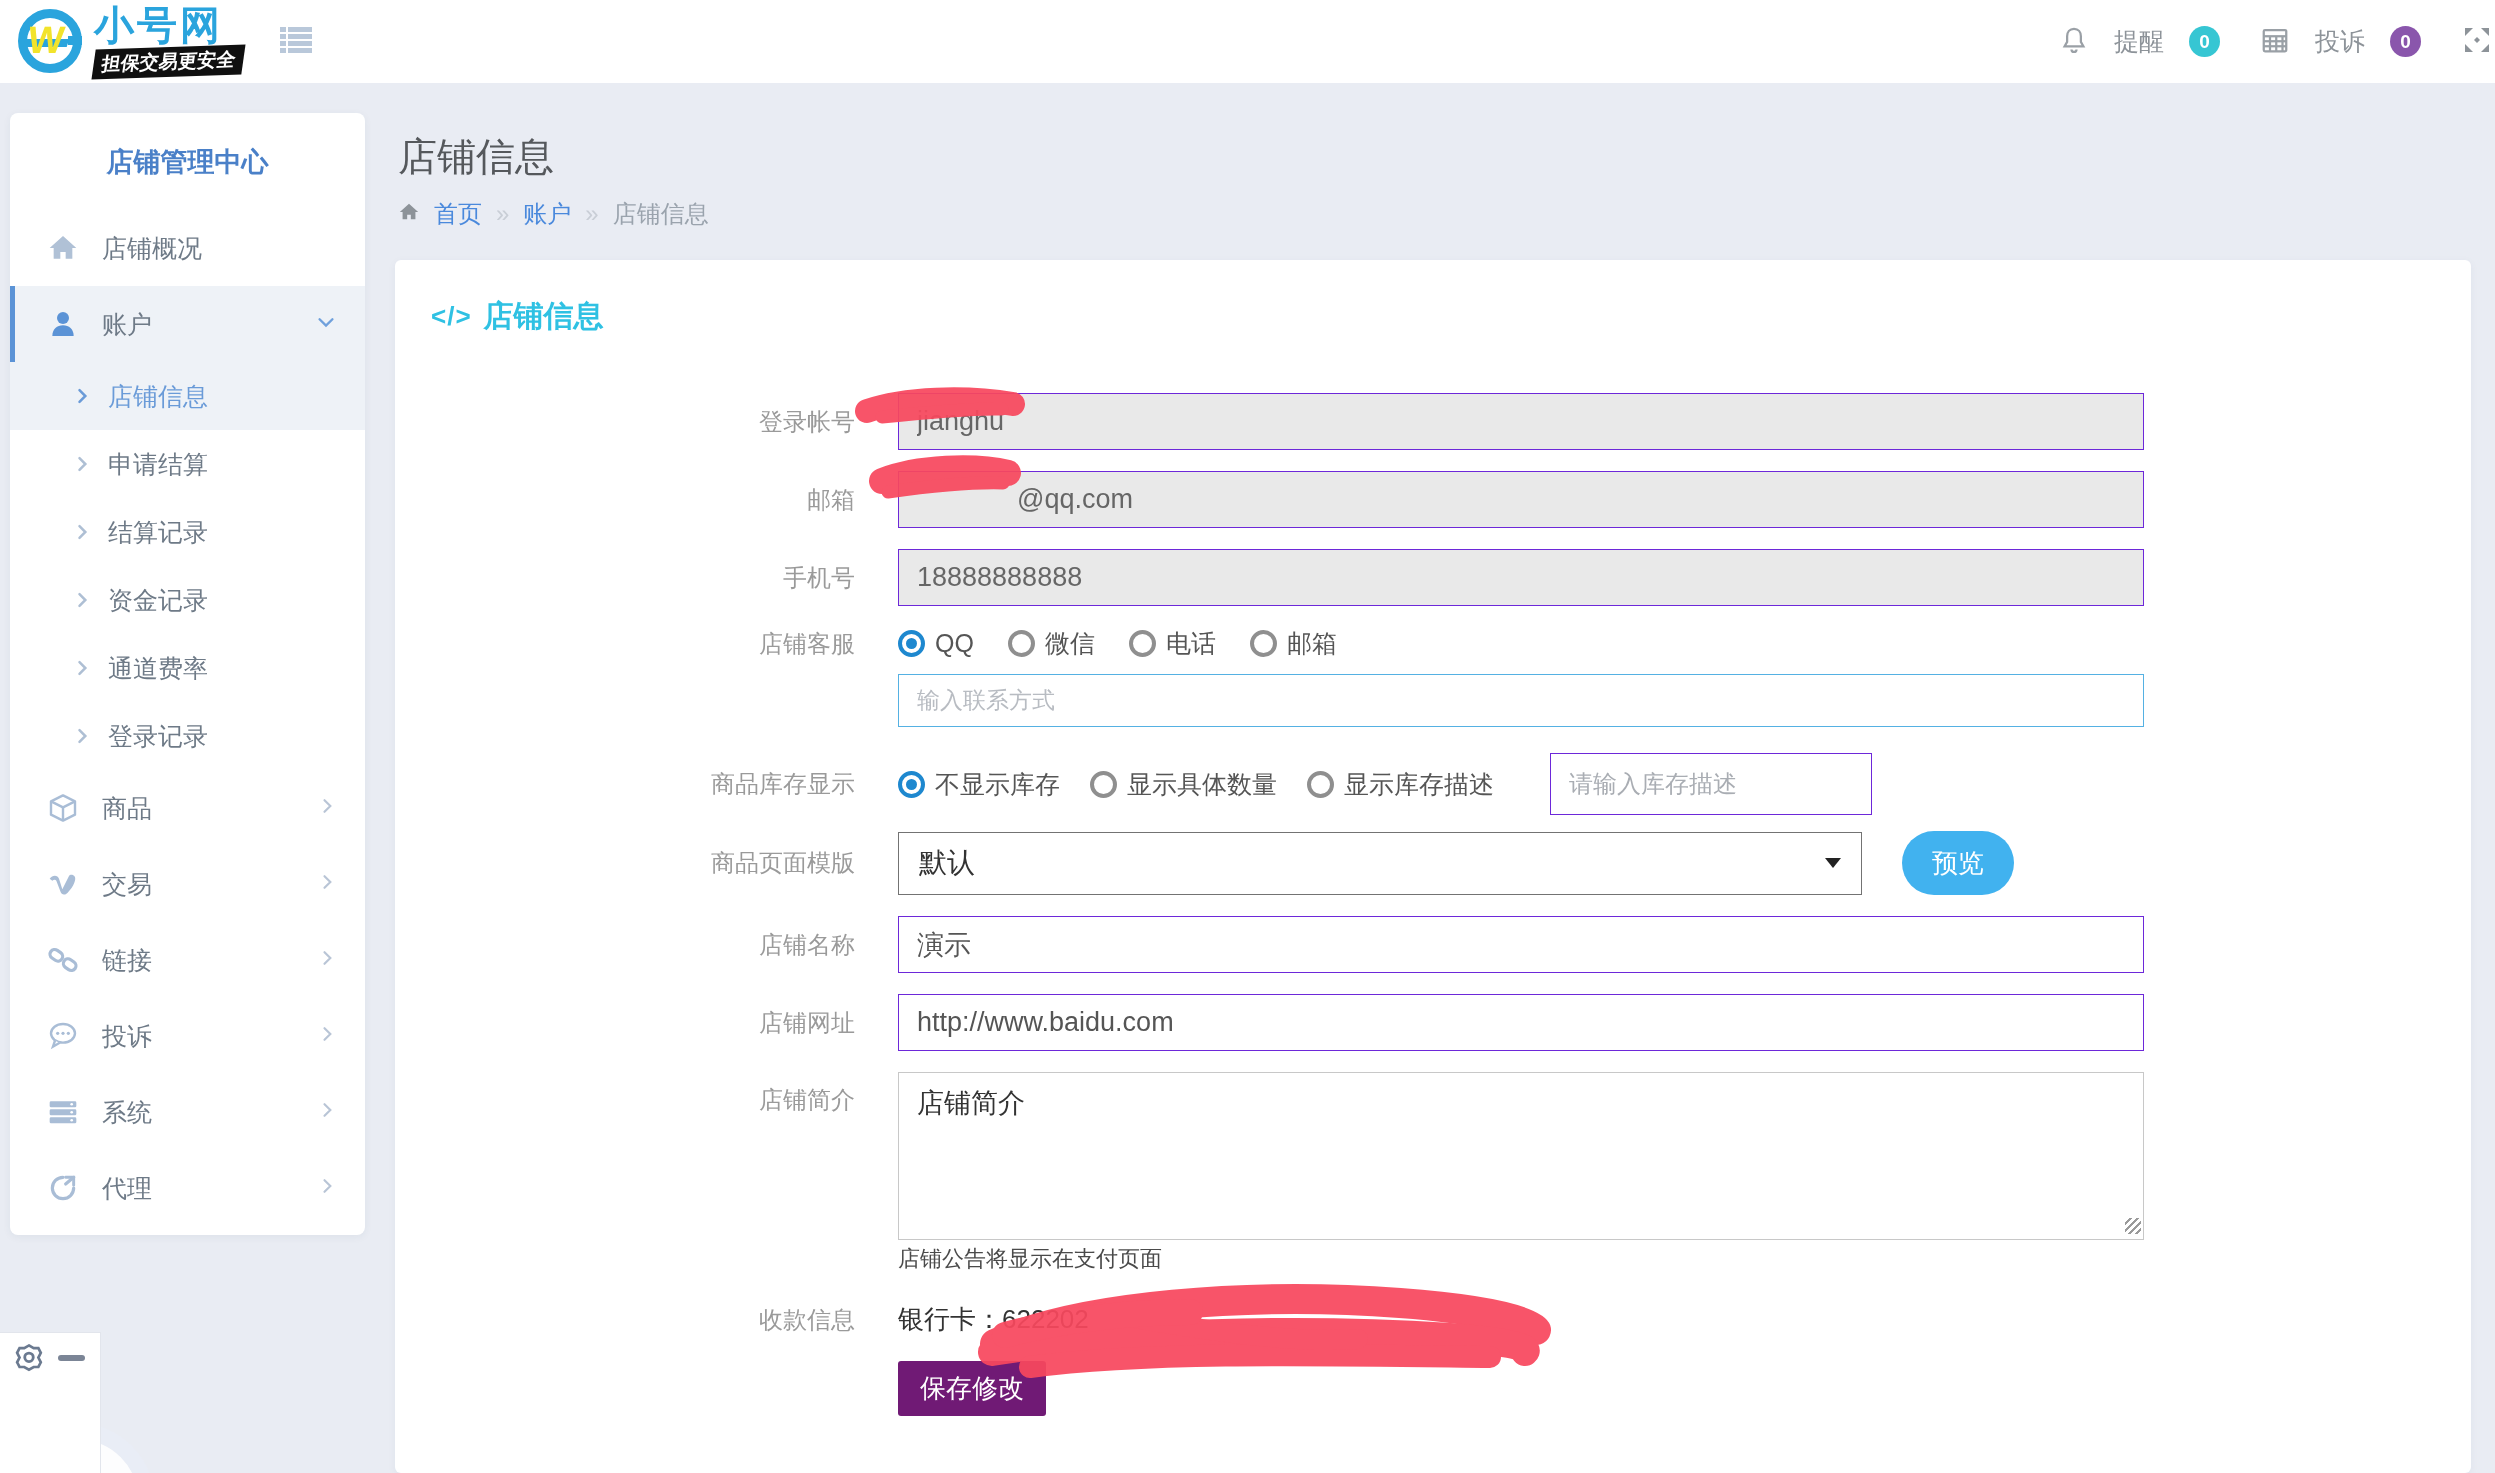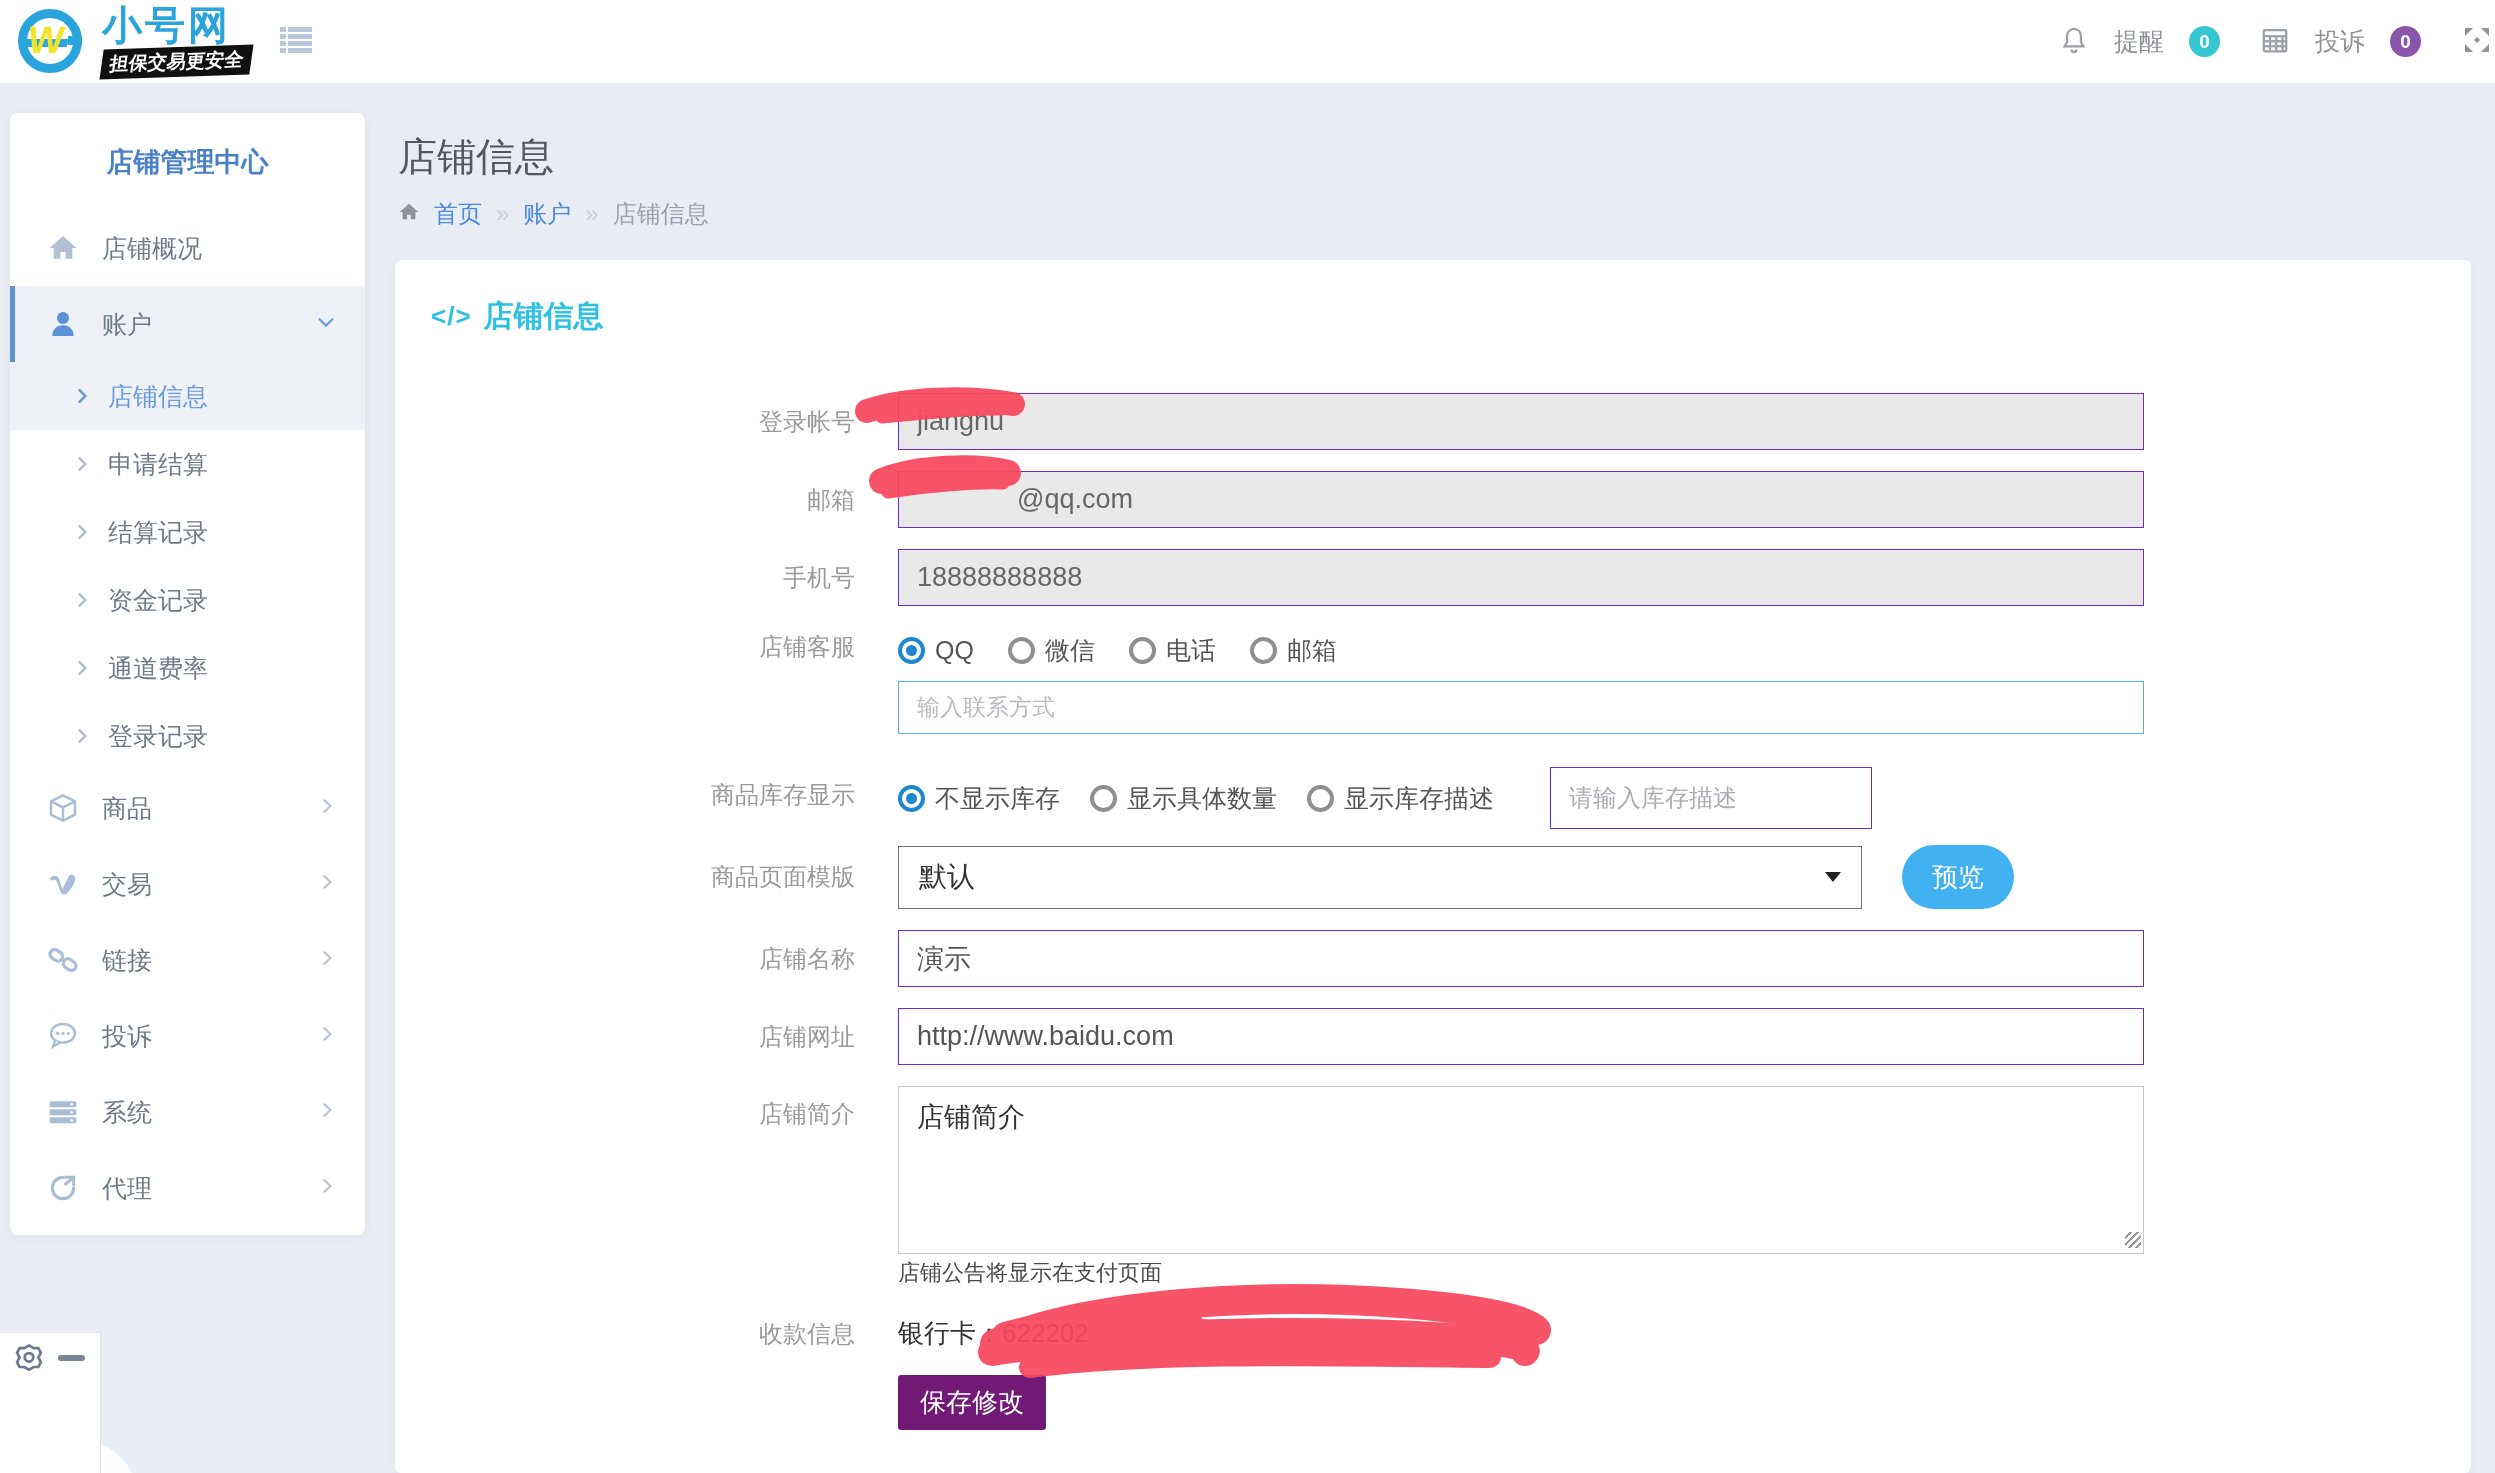--- a/index.html
+++ b/index.html
@@ -10,21 +10,21 @@
     -webkit-font-smoothing:antialiased;
   }
   
   .topbar{position:absolute;left:0;top:0;width:2495px;height:83px;background:#fff;z-index:5;}
   .logo-wrap{position:absolute;left:16px;top:4px;display:flex;align-items:center;}
   .logo-mark{position:relative;width:68px;height:68px;}
   .logo-ring{position:absolute;left:2px;top:2px;width:46px;height:46px;border:9px solid #2aa4dd;border-radius:50%;}
   .logo-ring::after{content:"";position:absolute;right:-9px;top:18px;width:14px;height:9px;background:#2aa4dd;}
   .logo-w{position:absolute;left:12px;top:12px;font-size:38px;font-weight:bold;color:#f2e32b;transform:skew(-8deg);}
   .logo-bar{position:absolute;left:8px;top:32px;width:44px;height:8px;background:#2aa4dd;transform:skew(-18deg);}
-  .logo-texts{margin-left:18px;display:flex;flex-direction:column;}
+  .logo-texts{margin-left:10px;display:flex;flex-direction:column;}
   .logo-main{font-size:40px;font-weight:bold;color:#2aa4dd;letter-spacing:3px;line-height:42px;}
   .logo-tag{margin-top:1px;background:#101010;color:#fff;font-size:19px;font-weight:bold;padding:2px 8px;transform:skew(-10deg) rotate(-2deg);white-space:nowrap;align-self:flex-start;}
   .menu-list-icon{position:absolute;left:278px;top:22px;width:36px;height:36px;}
   .topbar-right{position:absolute;right:2px;top:0;height:83px;display:flex;align-items:center;gap:40px;}
   .tb-group{display:flex;align-items:center;gap:25px;cursor:pointer;}
   .tb-label{font-size:25px;color:#8d9399;}
   .tb-badge{width:31px;height:31px;border-radius:50%;color:#fff;font-size:19px;font-weight:bold;display:flex;align-items:center;justify-content:center;}
   .badge-teal{background:#36c6d3;}
   .badge-purple{background:#8a56ac;}
   
@@ -55,21 +55,21 @@
   .row{display:flex;align-items:center;margin-bottom:21px;}
   .lbl{flex:0 0 460px;text-align:right;font-size:24px;color:#9a9a9a;}
   .field{margin-left:43px;display:flex;align-items:center;}
   .tin{box-sizing:border-box;width:1246px;height:57px;border:1px solid #6d28d9;background:#fff;font-size:27px;color:#555;padding:0 18px;font-family:inherit;outline:none;}
   .tin:disabled{background:#e9e9e9;color:#666;}
   .tin.email-masked{padding-left:118px;}
   .tin.contact{height:53px;border:1px solid #55b1e3;font-size:23px;}
   .tin.contact::placeholder{color:#b8bcc2;}
   .tin.stock-desc{width:322px;height:62px;font-size:24px;margin-left:26px;}
   .tin.stock-desc::placeholder{color:#a9adb3;}
-  .radio-group{display:flex;align-items:center;gap:34px;margin-top:7px;}
+  .radio-group{display:flex;align-items:center;gap:34px;}
   .radio-opt{display:flex;align-items:center;gap:10px;cursor:pointer;}
   .rdot{box-sizing:border-box;width:27px;height:27px;border-radius:50%;border:4px solid #8f8f8f;background:#fff;position:relative;flex:0 0 27px;}
   .rdot.on{border-color:#1e88cf;}
   .rdot.on::after{content:"";position:absolute;left:4px;top:4px;width:11px;height:11px;border-radius:50%;background:#1e88cf;}
   .ropt-label{font-size:25px;color:#555;}
   .select{box-sizing:border-box;width:964px;height:63px;border:1px solid #737373;background:#fff;display:flex;align-items:center;justify-content:space-between;padding:0 20px;cursor:pointer;gap:44px;}
   .select-val{font-size:28px;color:#333;}
   .select-arrow{width:0;height:0;border-left:8px solid transparent;border-right:8px solid transparent;border-top:10px solid #222;}
   .preview-btn{margin-left:40px;width:112px;height:64px;border:none;border-radius:32px;background:#41b2ef;color:#fff;font-size:26px;font-family:inherit;cursor:pointer;}
   .tarea{box-sizing:border-box;width:1246px;height:168px;border:1px solid #c8c8c8;resize:none;font-size:27px;color:#333;padding:12px 18px;font-family:inherit;outline:none;position:relative;}

